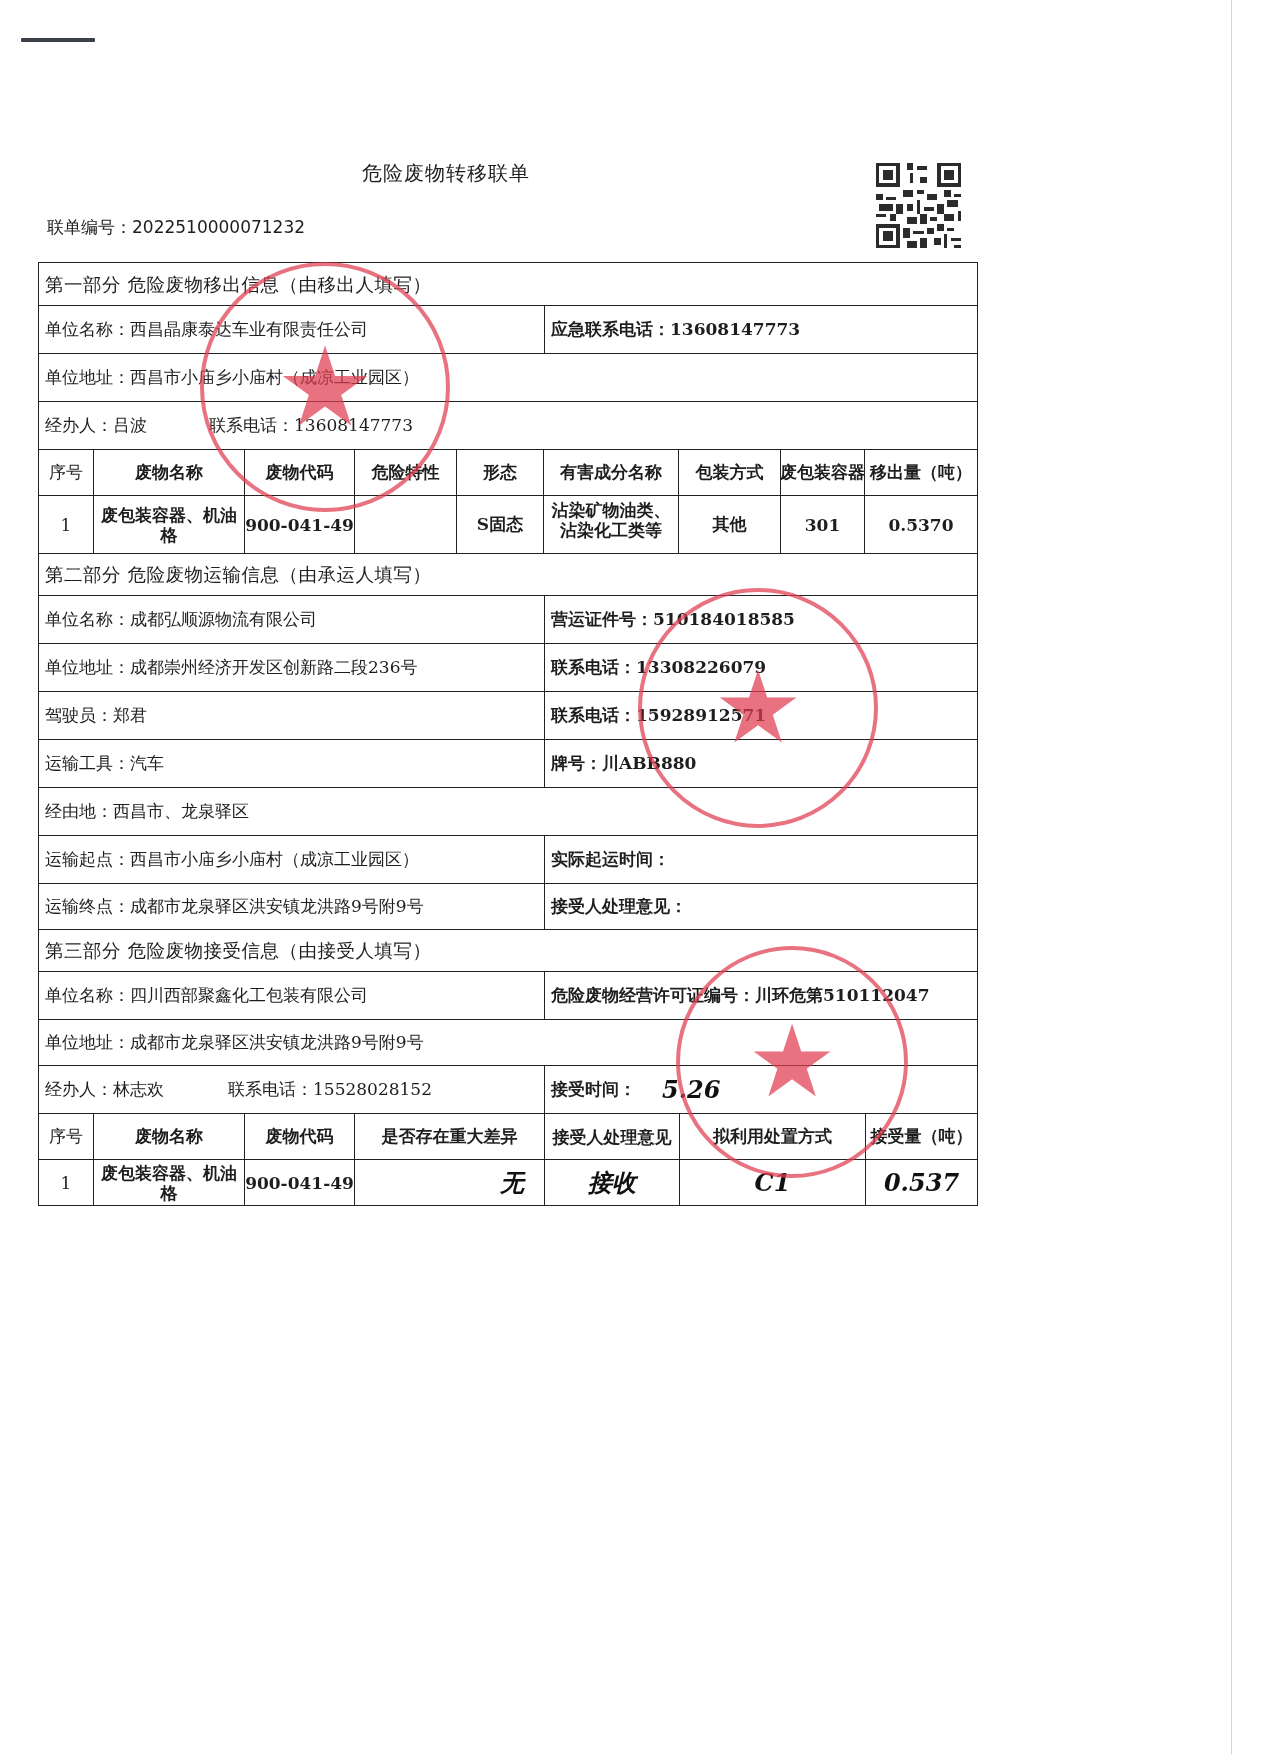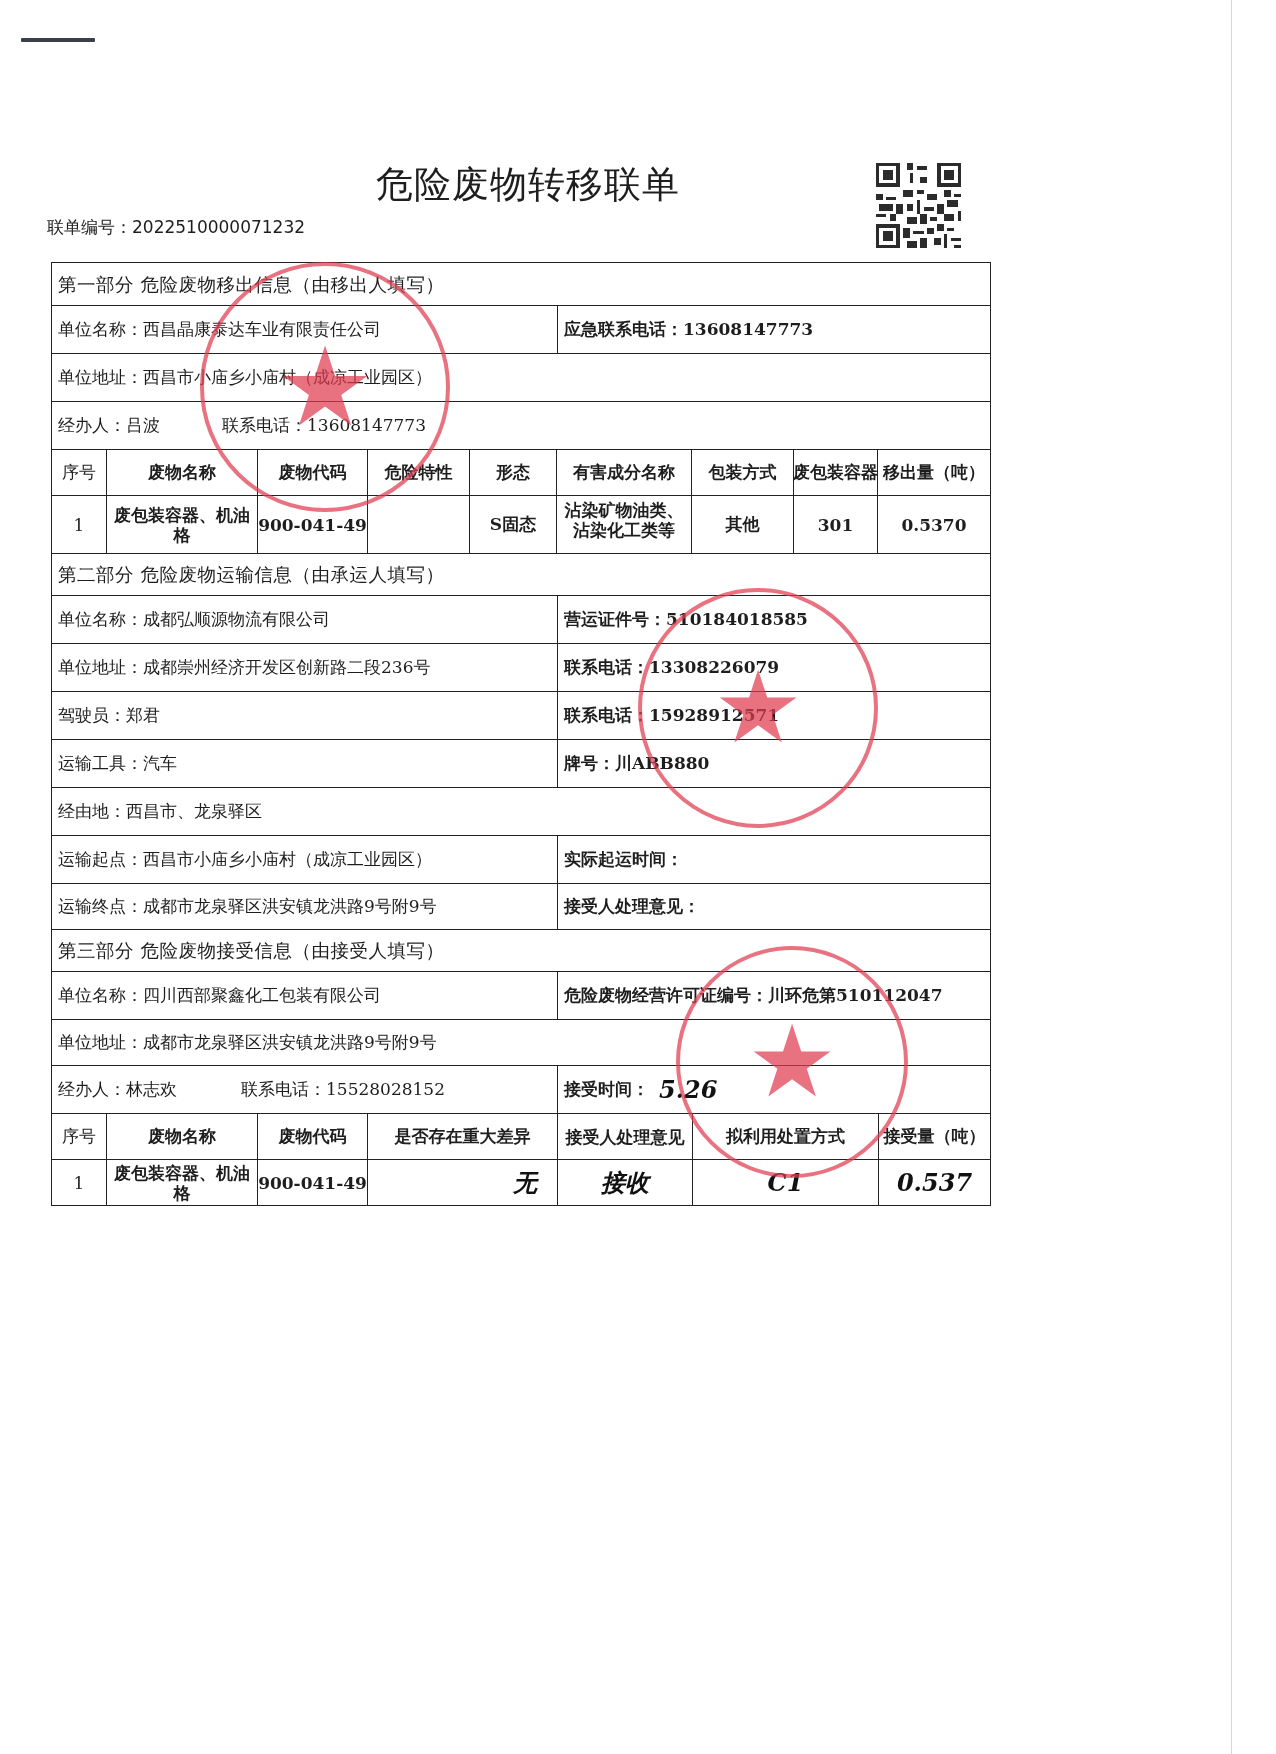--- a/index.html
+++ b/index.html
@@ -2,25 +2,25 @@
 <html><head>
 <meta charset="utf-8">
 <style>
   html, body { margin:0; padding:0; }
   body {
     width:1276px; height:1754px; background:#ffffff; position:relative; overflow:hidden;
     font-family:"DejaVu Serif","Liberation Serif",serif; color:#1e1e1e;
   }
   .scan-mark { position:absolute; left:21px; top:38px; width:74px; height:4px; background:#3a3f48; border-radius:1px; }
   .page-edge { position:absolute; left:1231px; top:0; width:1px; height:1754px; background:#d6d6d6; }
-  .title { position:absolute; left:376px; top:160px; font-size:37px; letter-spacing:1px; font-family:Liberation Serif, serif; }
+  .title { position:absolute; left:362px; top:160px; font-size:20px; letter-spacing:1px; font-family:Liberation Serif, serif; }
   .form-no { position:absolute; left:47px; top:216px; font-size:17px; font-family:"DejaVu Sans","Liberation Sans",sans-serif; }
   .qr { position:absolute; left:876px; top:163px; width:85px; height:85px; }
 
-  .grid { position:absolute; left:51px; top:262px; width:940px; border:1.6px solid #222; box-sizing:border-box; }
+  .grid { position:absolute; left:38px; top:262px; width:940px; border:1.6px solid #222; box-sizing:border-box; }
   .row { display:flex; border-top:1.4px solid #222; box-sizing:border-box; }
   .row:first-child { border-top:none; }
   .cell { box-sizing:border-box; padding:0 6px; display:flex; align-items:center; font-size:17px; white-space:nowrap; overflow:hidden; }
   .cell + .cell { border-left:1.4px solid #222;font-weight:bold; }
   .sec-head { font-size:18.5px; font-family:"DejaVu Sans","Liberation Sans",sans-serif; letter-spacing:0.5px; }
   .c { justify-content:center; text-align:center; }
   .wrap { white-space:normal; line-height:20px; }
   .h48 { height:48px; } .h46 { height:46px; } .h42 { height:42px; } .h58 { height:58px; }
   .gap { display:inline-block; width:62px; }
   .hand { font-family:"DejaVu Serif",serif; font-style:italic; font-size:24px; color:#111; }
@@ -174,21 +174,21 @@
     <div class="cell" style="width:100%">单位地址：成都市龙泉驿区洪安镇龙洪路9号附9号</div>
   </div>
   <div class="row h48">
     <div class="cell" style="width:505px">
       <span>经办人：林志欢</span>
         <span class="gap" style="width:64px"></span>
         <span>联系电话：15528028152</span>
     </div>
     <div class="cell" style="flex:1">
       <span>接受时间：</span>
-      <span class="hand" style="margin-left:10px">5.26</span>
+      <span class="hand" style="margin-left:26px">5.26</span>
     </div>
   </div>
   <div class="row h46">
     <div class="cell c" style="width:54px">序号</div>
     <div class="cell c" style="width:151px">废物名称</div>
     <div class="cell c" style="width:110px">废物代码</div>
     <div class="cell c" style="width:190px">是否存在重大差异</div>
     <div class="cell c wrap" style="width:135px;padding:0 4px">接受人处理意见</div>
     <div class="cell c" style="width:186px">拟利用处置方式</div>
     <div class="cell c" style="flex:1;padding:0 2px">接受量（吨）</div>

